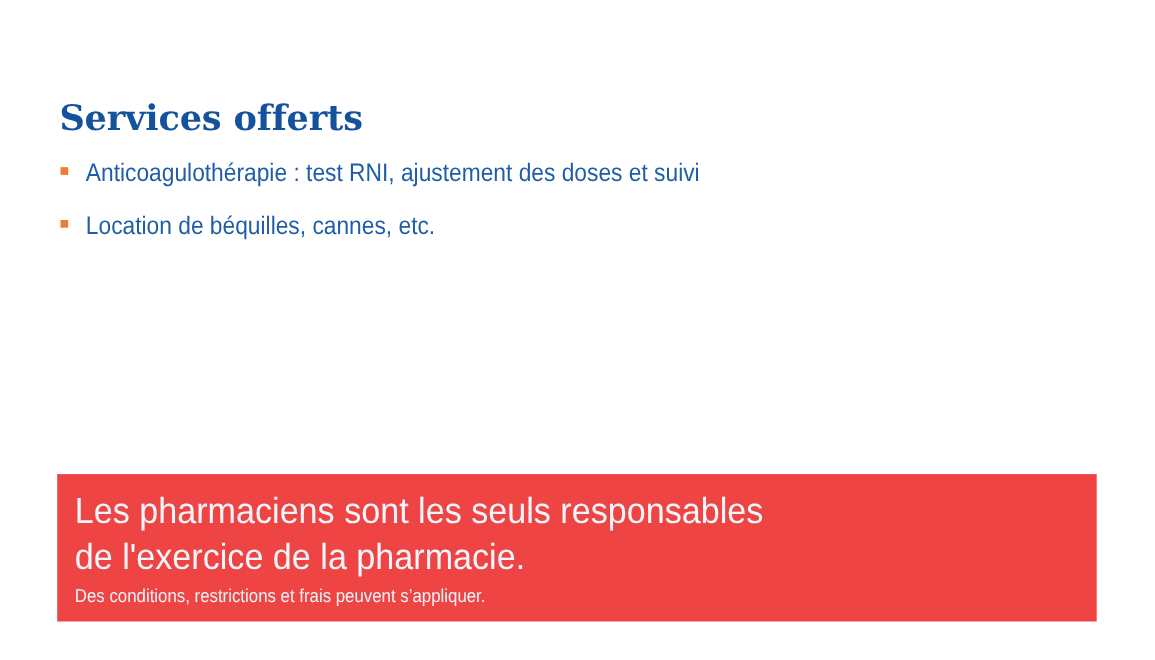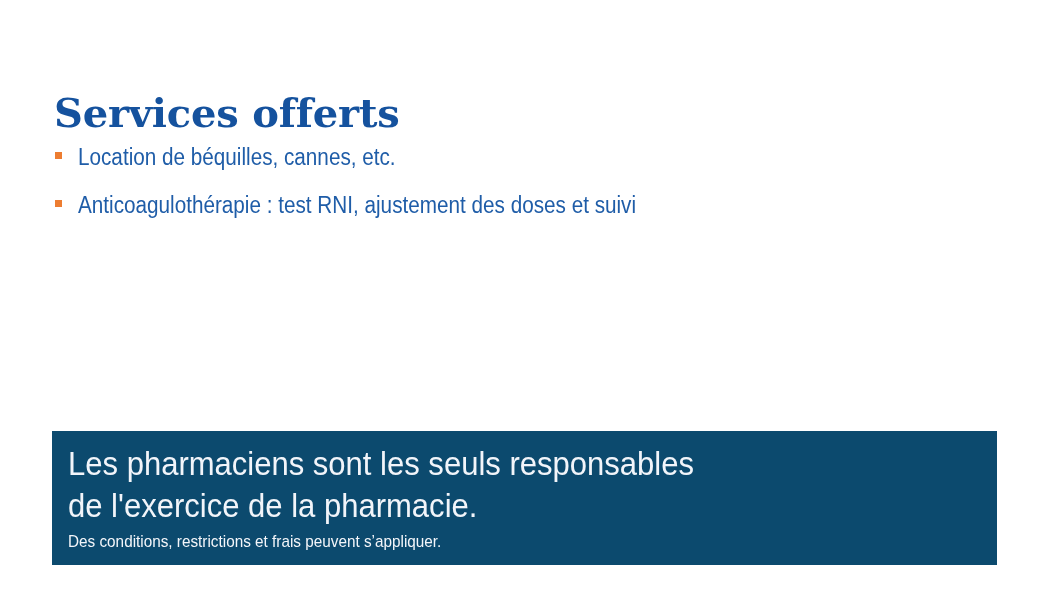--- a/index.html
+++ b/index.html
@@ -22,21 +22,21 @@
     background: #ffffff;
   }
 
   
   .slide-title {
     position: absolute;
     left: 54px;
     top: 62px;
     font-family: "DejaVu Serif", "Liberation Serif", serif;
     font-weight: 700;
-    font-size: 40px;
+    font-size: 32px;
     line-height: 48px;
     letter-spacing: -0.2px;
     color: #15529E;
     white-space: nowrap;
   }
 
   
   .bullet-list {
     position: absolute;
     left: 54px;
@@ -74,21 +74,21 @@
     white-space: nowrap;
   }
 
   
   .banner {
     position: absolute;
     left: 52px;
     top: 431px;
     width: 945px;
     height: 134px;
-    background: #0c4a6e;
+    background: #ef4444;
     box-sizing: border-box;
     padding: 12px 18px 10px 16px;
     overflow: hidden;
   }
   .banner-headline {
     font-family: "Liberation Sans", "DejaVu Sans", sans-serif;
     font-weight: 300;
     font-size: 33px;
     line-height: 42px;
     color: #F2F5FA;
@@ -118,26 +118,26 @@
 <div class="slide">
 
   <h1 class="slide-title">Services offerts</h1>
 
   <ul class="bullet-list">
 
 
 
     <li class="bullet-item">
       <span class="bullet-marker"></span>
-      <span class="bullet-text">Location de béquilles, cannes, etc.</span>
+      <span class="bullet-text">Anticoagulothérapie : test RNI, ajustement des doses et suivi</span>
     </li>
 
     <li class="bullet-item">
       <span class="bullet-marker"></span>
-      <span class="bullet-text">Anticoagulothérapie : test RNI, ajustement des doses et suivi</span>
+      <span class="bullet-text">Location de béquilles, cannes, etc.</span>
     </li>
 
 
   </ul>
 
   <div class="banner">
     <div class="banner-headline">
       <span class="banner-headline-line">Les pharmaciens sont les seuls responsables</span>
       <span class="banner-headline-line">de l'exercice de la pharmacie.</span>
     </div>

